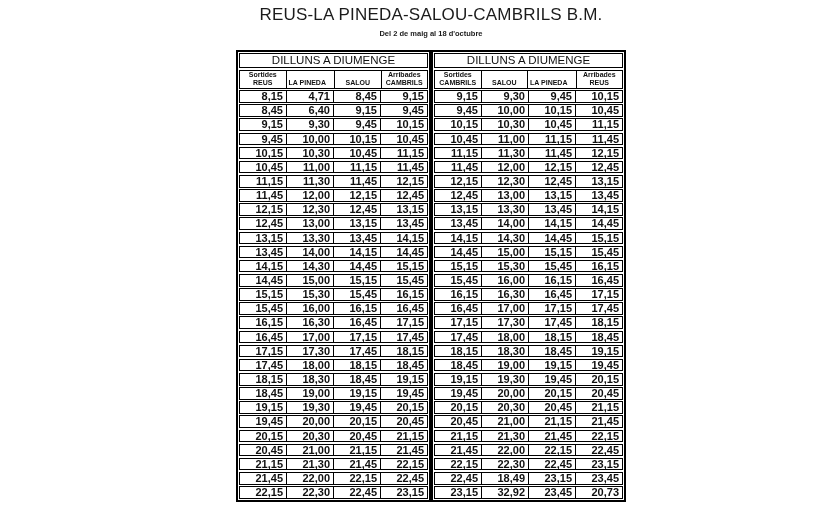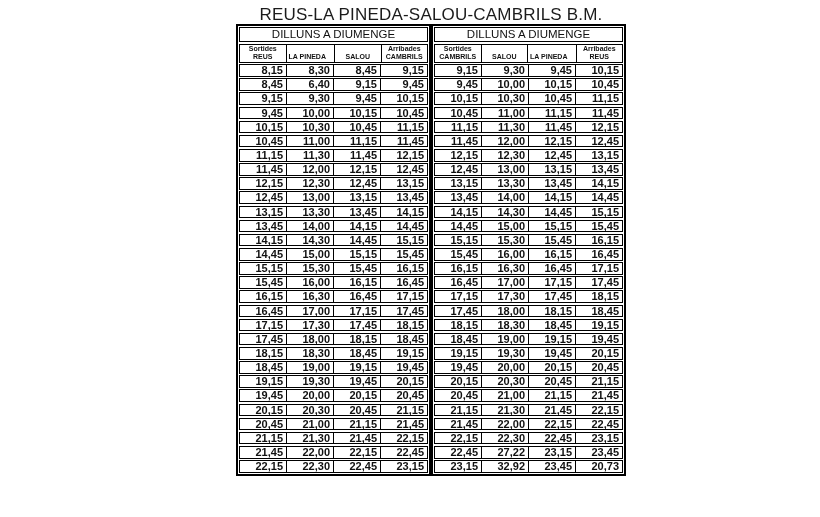--- a/index.html
+++ b/index.html
@@ -34,21 +34,21 @@
     margin-top: 5px;
     text-align: center;
     font-size: 7.5px;
     line-height: 9px;
     font-weight: bold;
     color: #1b1b1b;
   }
   .tables-wrap {
     display: flex;
     gap: 0;
-    margin-top: 0;
+    margin-top: 12px;
     align-items: flex-start;
     border-radius: 9px;
   }
   .ttable {
     flex: 1;
     border: 2px solid #000;
     padding: 1px;
     background: #fff;
     box-sizing: border-box;
   }
@@ -111,20 +111,21 @@
   .t-cell + .t-cell {
     border-left: 1px solid #000;
   }
 </style>
 </head>
 <body>
 
 <div class="page">
   <div class="content">
     <div class="doc-title">REUS-LA PINEDA-SALOU-CAMBRILS B.M.</div>
+    <div class="doc-subtitle">Del 2 de maig al 18 d'octubre</div>
     <div class="tables-wrap">
       <div class="ttable">
           <div class="t-day-header">DILLUNS A DIUMENGE</div>
           <div class="t-colhead">
             <div class="t-colcell">
               <div>Sortides</div>
               <div>REUS</div>
             </div>
             <div class="t-colcell align-left">
               <div>LA PINEDA</div>
@@ -132,21 +133,21 @@
             <div class="t-colcell">
               <div>SALOU</div>
             </div>
             <div class="t-colcell">
               <div>Arribades</div>
               <div>CAMBRILS</div>
             </div>
           </div>
           <div class="t-row">
             <div class="t-cell">8,15</div>
-            <div class="t-cell">8,30</div>
+            <div class="t-cell">4,71</div>
             <div class="t-cell">8,45</div>
             <div class="t-cell">9,15</div>
           </div>
           <div class="t-row">
             <div class="t-cell">8,45</div>
             <div class="t-cell">6,40</div>
             <div class="t-cell">9,15</div>
             <div class="t-cell">9,45</div>
           </div>
           <div class="t-row">
@@ -487,21 +488,21 @@
             <div class="t-cell">22,45</div>
           </div>
           <div class="t-row">
             <div class="t-cell">22,15</div>
             <div class="t-cell">22,30</div>
             <div class="t-cell">22,45</div>
             <div class="t-cell">23,15</div>
           </div>
           <div class="t-row">
             <div class="t-cell">22,45</div>
-            <div class="t-cell">27,22</div>
+            <div class="t-cell">18,49</div>
             <div class="t-cell">23,15</div>
             <div class="t-cell">23,45</div>
           </div>
           <div class="t-row">
             <div class="t-cell">23,15</div>
             <div class="t-cell">32,92</div>
             <div class="t-cell">23,45</div>
             <div class="t-cell">20,73</div>
           </div>
         </div>

